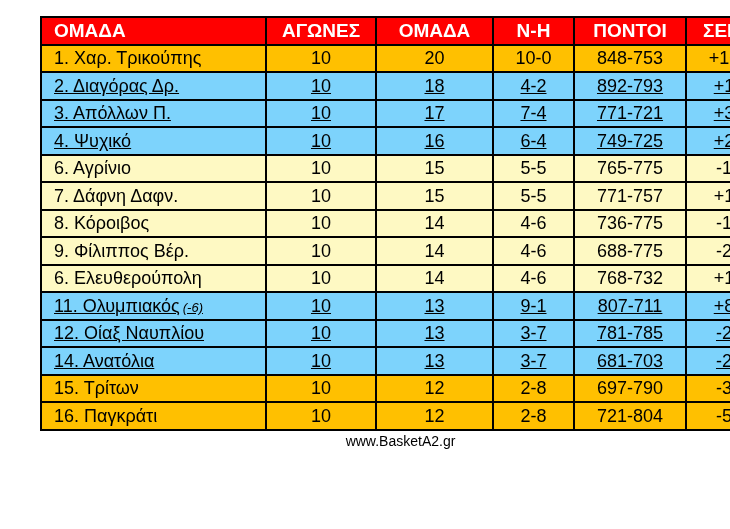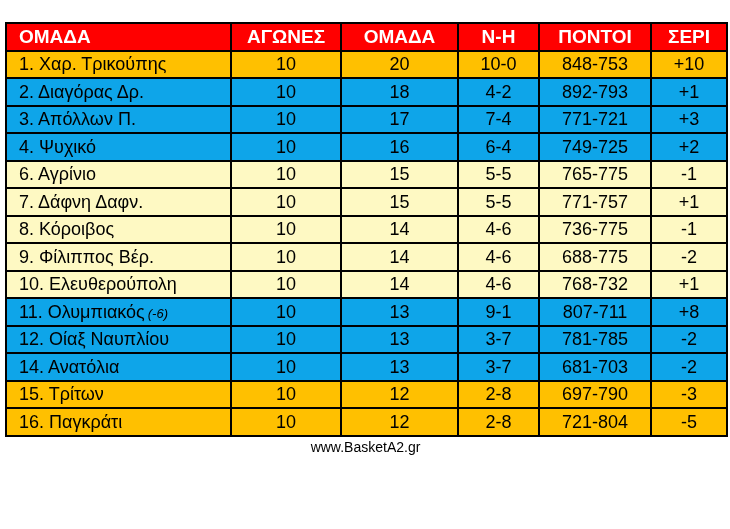--- a/index.html
+++ b/index.html
@@ -4,21 +4,21 @@
 <style>
   * { box-sizing: border-box; }
   html, body { margin: 0; padding: 0; }
   body {
     width: 730px; height: 529px;
     background: #FFFFFF;
     font-family: "Liberation Sans", sans-serif;
     color: #000000;
     overflow: hidden;
   }
-  .wrap { padding: 22px 4px 0 5px; }
+  .wrap { padding: 16px 4px 0 5px; margin-left: 35px; }
   table {
     border-collapse: collapse;
     table-layout: fixed;
     width: 721px;
   }
   col.c-team   { width: 225px; }
   col.c-games  { width: 110px; }
   col.c-points { width: 117px; }
   col.c-wl     { width: 81px;  }
   col.c-score  { width: 112px; }
@@ -35,21 +35,21 @@
     overflow: hidden;
   }
   th {
     background: #FF0000;
     color: #FFFFFF;
     font-weight: bold;
     font-size: 19px;
   }
   th.team, td.team { text-align: left; padding-left: 12px; }
   tr[data-band="orange"] td { background: #FFC000; }
-  tr[data-band="yellow"] td { background: #0ea5e9; }
+  tr[data-band="yellow"] td { background: #7dd3fc; text-decoration: underline; }
   tr[data-band="white"]  td { background: #fef9c3; }
   .note { font-style: italic; font-size: 13px; margin-left: 3px; }
   .footer {
     width: 721px;
     text-align: center;
     font-weight: normal;
     font-size: 14px;
     margin-top: 2px;
   }
 </style>
@@ -135,21 +135,21 @@
       </tr>
       <tr data-band="white">
         <td class="team"><span>9. Φίλιππος Βέρ.</span><span class="note"></span></td>
         <td>10</td>
         <td>14</td>
         <td>4-6</td>
         <td>688-775</td>
         <td>-2</td>
       </tr>
       <tr data-band="white">
-        <td class="team"><span>10. Ελευθερούπολη</span><span class="note"></span></td>
+        <td class="team"><span>6. Ελευθερούπολη</span><span class="note"></span></td>
         <td>10</td>
         <td>14</td>
         <td>4-6</td>
         <td>768-732</td>
         <td>+1</td>
       </tr>
       <tr data-band="yellow">
         <td class="team"><span>11. Ολυμπιακός</span><span class="note">(-6)</span></td>
         <td>10</td>
         <td>13</td>

